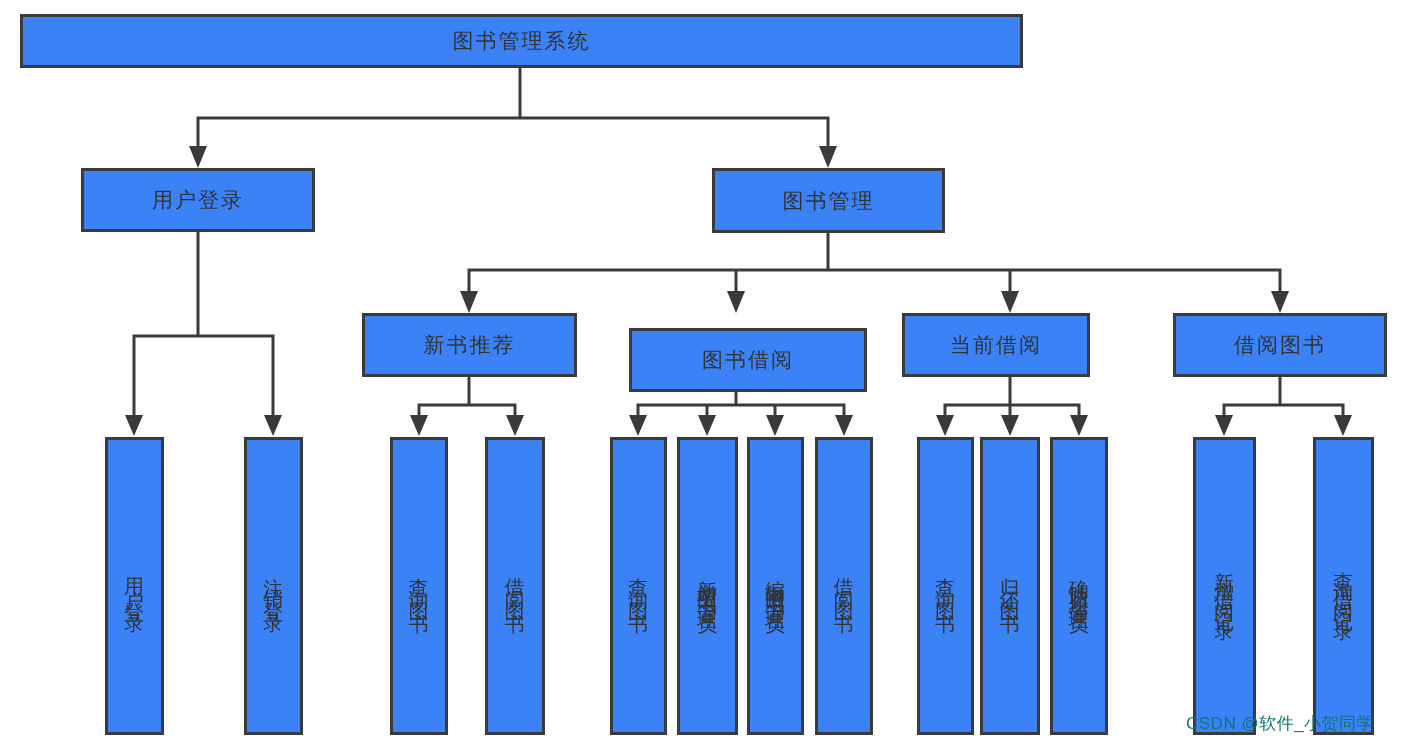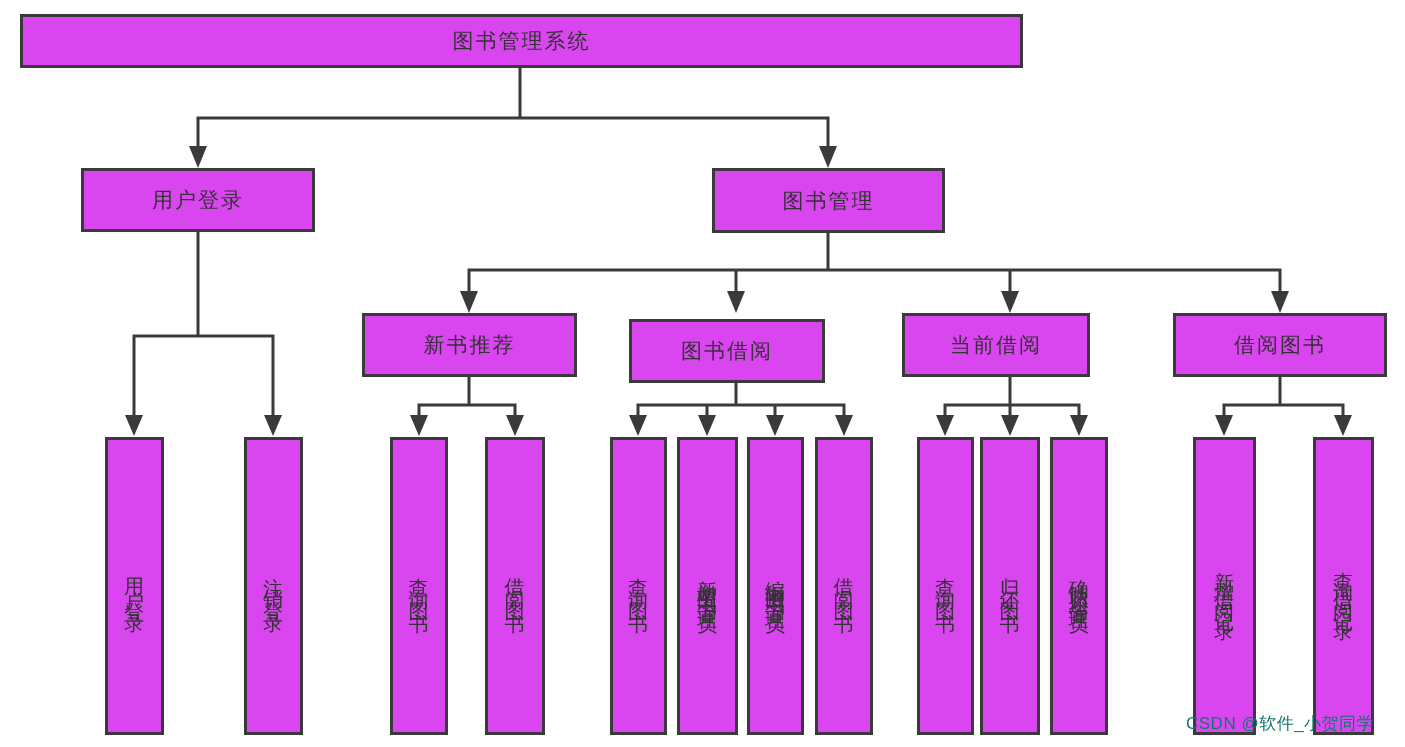--- a/index.html
+++ b/index.html
@@ -7,21 +7,21 @@
     position:relative;
     width:1405px;height:747px;
     background:#ffffff;
     font-family:"Liberation Sans","DejaVu Sans",sans-serif;
     color:#333;
     overflow:hidden;
   }
   #connectors{position:absolute;left:0;top:0;width:1405px;height:747px;}
   .box{
     position:absolute;
-    background:#d946ef;
+    background:#3b82f6;
     border:3px solid #3a3a3a;
     box-sizing:border-box;
     display:flex;align-items:center;justify-content:center;
     z-index:2;
   }
   .hbox span{
     font-size:21px;
     letter-spacing:2px;
     color:#333;
     white-space:nowrap;
@@ -80,21 +80,21 @@
   <div class="box hbox" style="left:81px;top:168px;width:234px;height:64px">
     <span>用户登录</span>
   </div>
   <div class="box hbox" style="left:712px;top:168px;width:233px;height:65px">
     <span>图书管理</span>
   </div>
 
   <div class="box hbox" style="left:362px;top:313px;width:215px;height:64px">
     <span>新书推荐</span>
   </div>
-  <div class="box hbox" style="left:629px;top:319px;width:196px;height:64px">
+  <div class="box hbox" style="left:629px;top:328px;width:238px;height:64px">
     <span>图书借阅</span>
   </div>
   <div class="box hbox" style="left:902px;top:313px;width:188px;height:64px">
     <span>当前借阅</span>
   </div>
   <div class="box hbox" style="left:1173px;top:313px;width:214px;height:64px">
     <span>借阅图书</span>
   </div>
 
   <div class="box vbox vs-wide" style="left:105px;top:437px;width:59px;height:298px">

